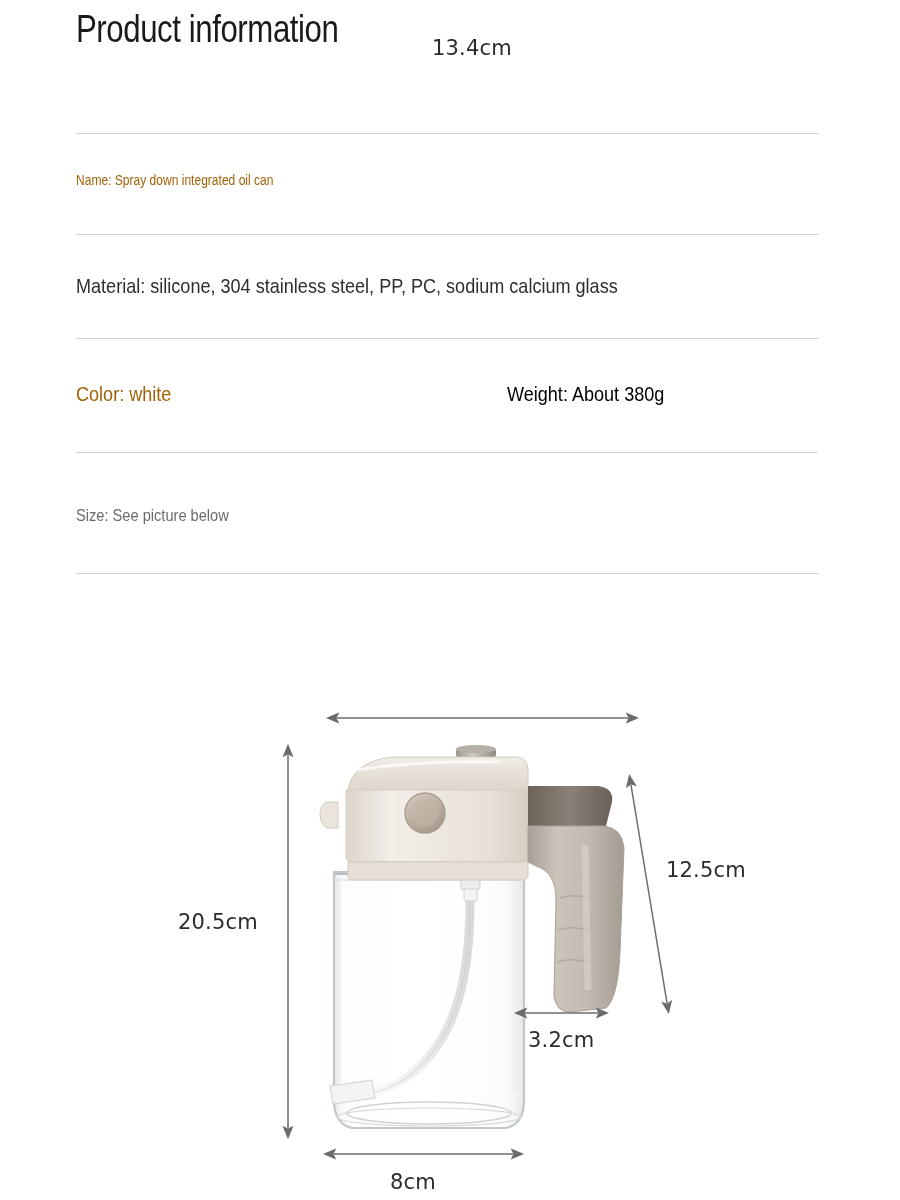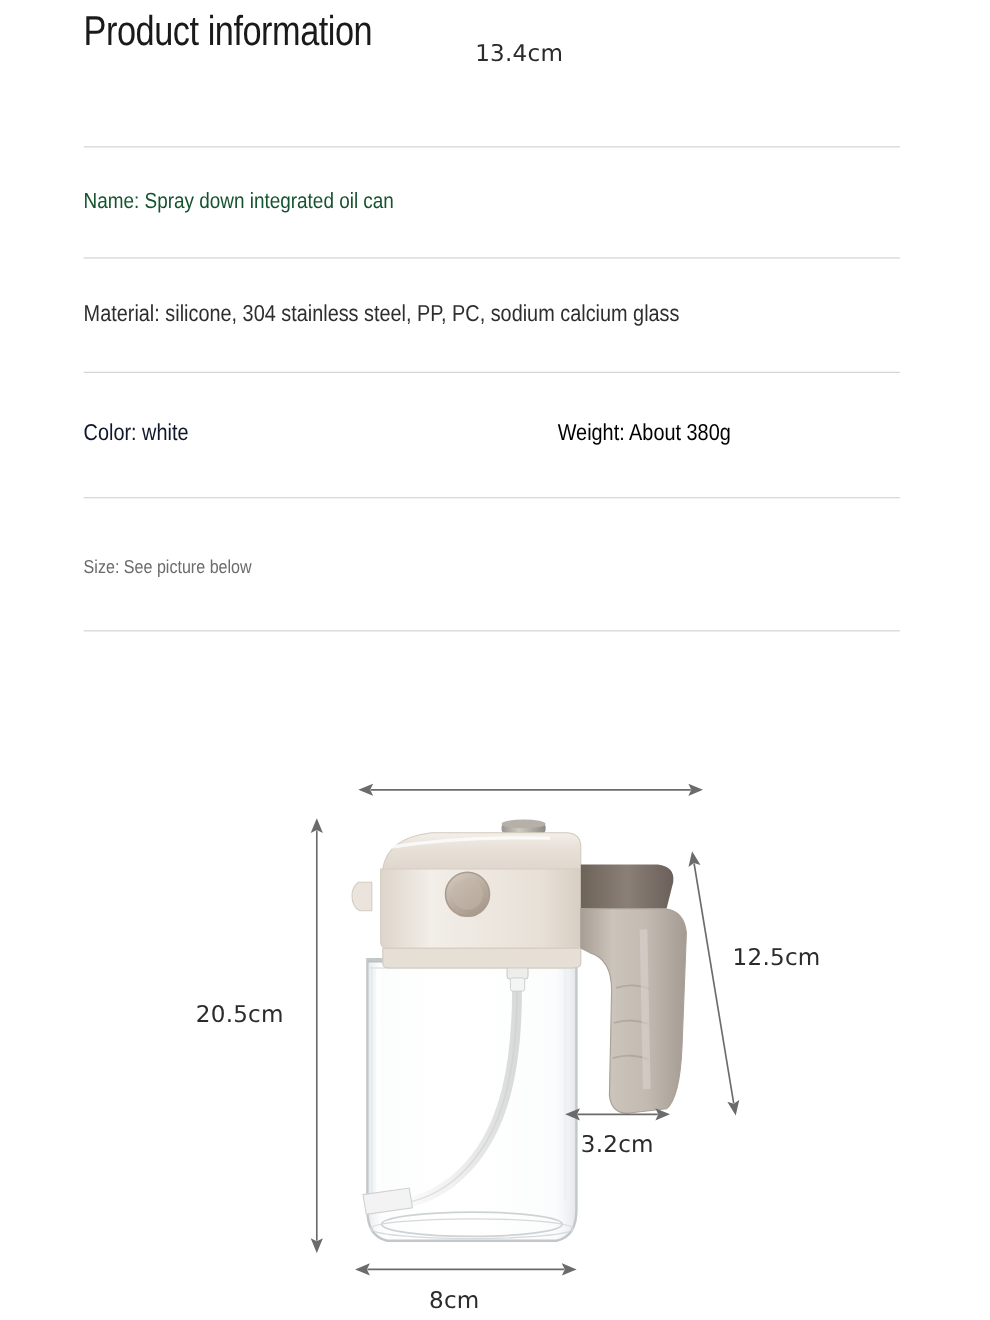--- a/index.html
+++ b/index.html
@@ -52,23 +52,23 @@
     white-space: nowrap;
     color: #3c3c3c;
   }
   .spec-text {
     display: inline-block;
     transform: scaleX(0.86);
     transform-origin: left center;
     white-space: nowrap;
   }
 
-  .row-name   { top: 172px; font-size: 20px; color: #14532d; }
+  .row-name   { top: 172px; font-size: 14px; color: #a16207; }
   .row-mat    { top: 274px; font-size: 21px; color: #2e2e2e; }
-  .row-color  { top: 382px; font-size: 21px; color: #0f172a; }
+  .row-color  { top: 382px; font-size: 21px; color: #a16207; }
   .row-weight { top: 382px; left: 507px; font-size: 21px; color: #000000; width: auto; }
   .row-size   { top: 506px; font-size: 17px; color: #6b6b6b; }
 
   .dim-label {
     position: absolute;
     font-size: 21px;
     color: #2b2b2b;
     font-family: "DejaVu Sans", sans-serif;
     white-space: nowrap;
     letter-spacing: 0.2px;

